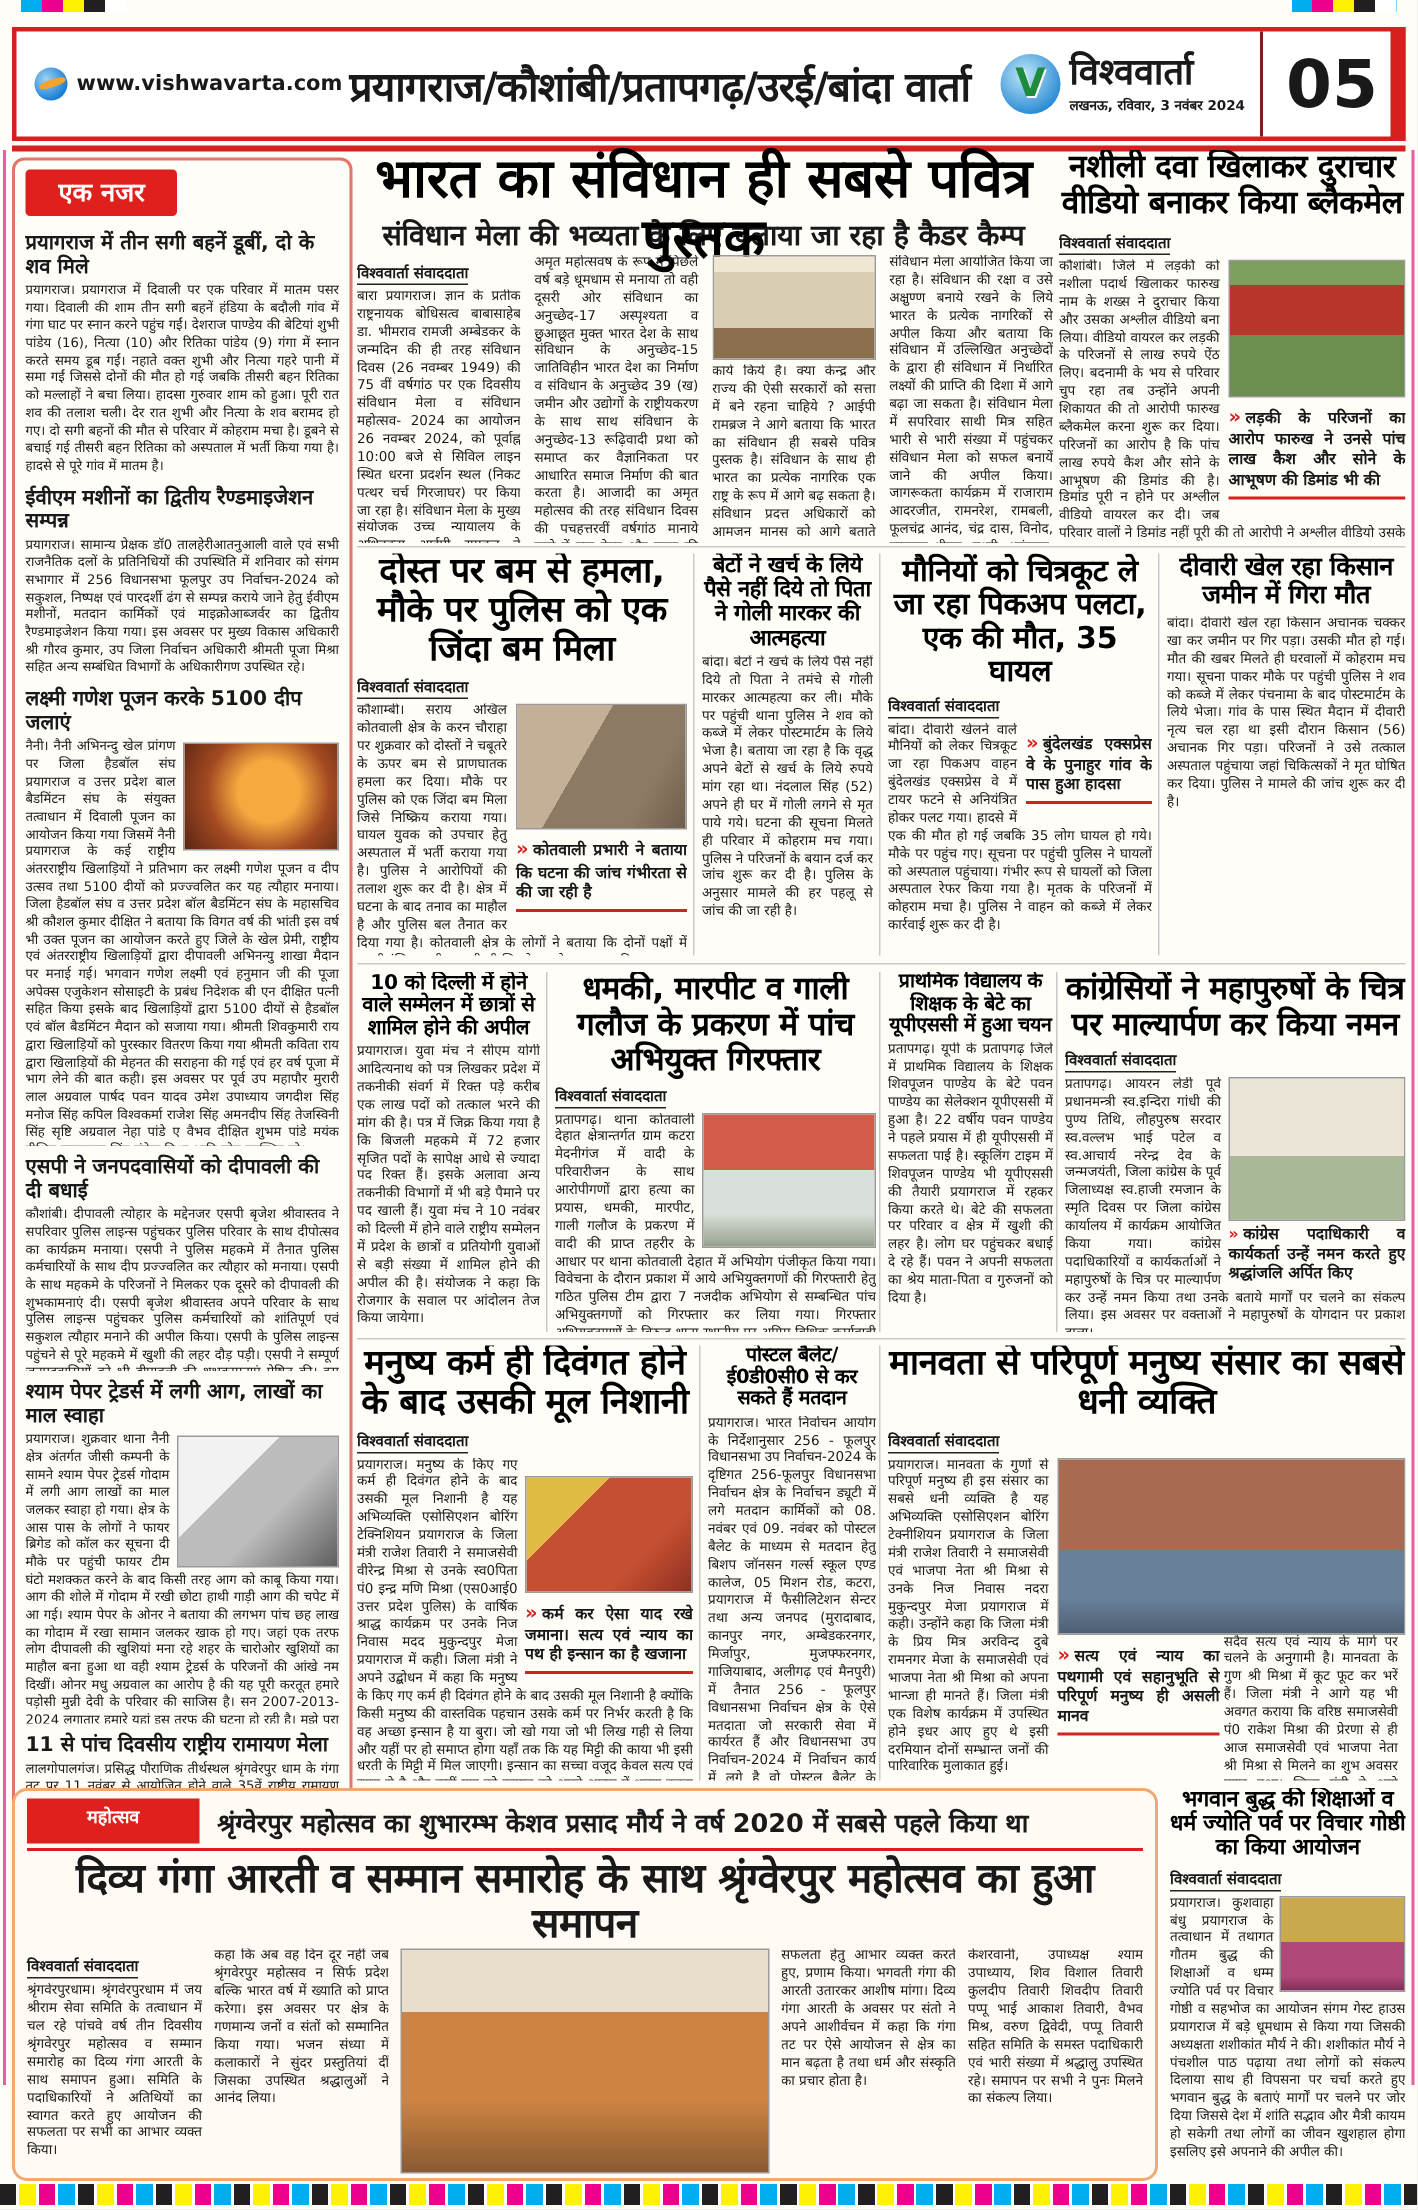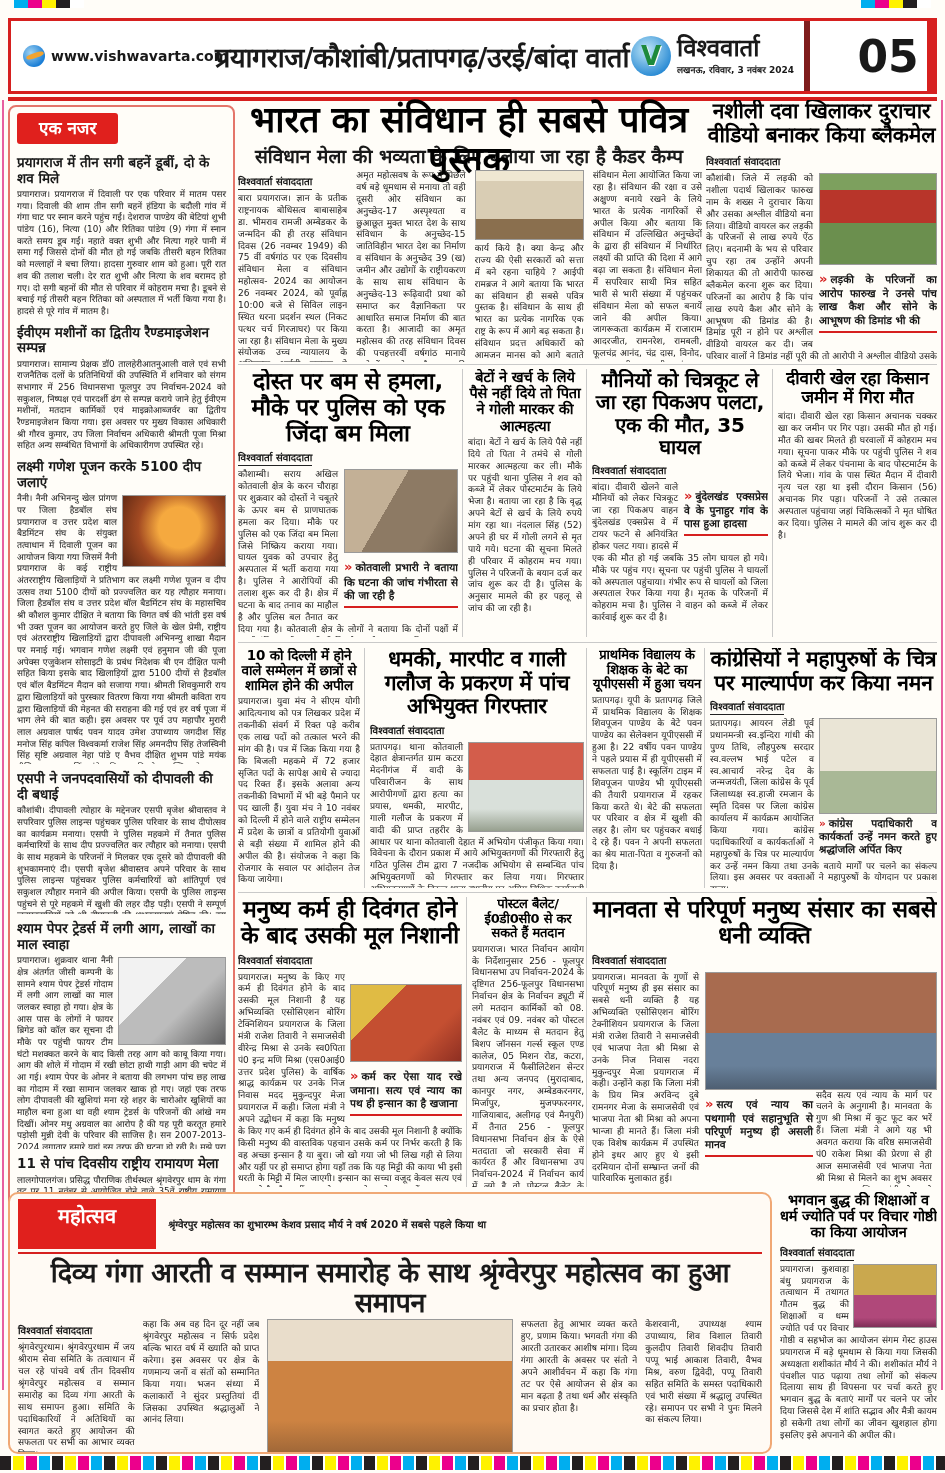--- a/index.html
+++ b/index.html
@@ -33,22 +33,22 @@
   .e-logo{width:22px;height:22px;border-radius:50%;background:radial-gradient(circle at 35% 35%,#9fd3f2,#1c7fd6 70%);
           position:relative;flex:0 0 22px;}
   .e-logo::after{content:"";position:absolute;left:3px;top:8px;width:18px;height:5px;background:#f2a431;border-radius:40%;transform:rotate(-18deg);}
   .hdr-region{flex:1;text-align:center;font-weight:bold;font-size:27px;letter-spacing:-0.5px;}
   .hdr-brand{display:flex;align-items:center;gap:6px;padding-right:10px;}
   .globe{width:40px;height:40px;border-radius:50%;background:radial-gradient(circle at 40% 35%,#bfe6f7,#2a8bd4 75%);position:relative;flex:0 0 40px;}
   .globe::after{content:"V";position:absolute;left:0;top:0;width:100%;height:100%;display:flex;align-items:center;justify-content:center;
           color:#1d8a3c;font-weight:bold;font-size:26px;text-shadow:1px 1px 0 #fff;}
   .brand-name{font-weight:bold;font-size:24px;line-height:1;}
   .brand-date{font-size:9px;font-weight:bold;margin-top:3px;}
-  .pageno-box{width:92px;align-self:stretch;border-left:6px solid #7f1d1d;display:flex;align-items:center;justify-content:center;
-          font-size:44px;font-weight:bold;position:relative;padding-left:32px;}
+  .pageno-box{width:92px;align-self:stretch;border-left:2px solid #7f1d1d;display:flex;align-items:center;justify-content:center;
+          font-size:44px;font-weight:bold;position:relative;}
   .pageno-box::after{content:"";position:absolute;right:-3px;top:-3px;bottom:-3px;width:10px;background:#d6201f;}
   .red-rule{left:8px;top:97px;width:929px;height:4px;background:#d6201f;}
   
   .eknajar{left:8px;top:105px;width:227px;height:1252px;border:2px solid #e4756a;border-radius:8px;background:#fffdf8;
            padding:6px 7px;box-sizing:border-box;overflow:hidden;}
   .badge{background:#e0201d;color:#fff;font-weight:bold;display:inline-block;}
   .eknajar .badge{font-size:17px;padding:3px 22px 5px;border-radius:3px;margin-bottom:4px;}
   .en-head{font-weight:bold;font-size:13.5px;line-height:1.15;margin:7px 0 3px;}
   .en-body{font-size:8.8px;line-height:1.33;text-align:justify;}
   .en-img{float:right;margin:2px 0 3px 5px;}
@@ -62,22 +62,22 @@
   .nashili .hl{font-size:21px;margin-bottom:3px;}
   .float-stack{float:right;width:118px;margin:0 0 3px 6px;}
   
   .art{box-sizing:border-box;overflow:hidden;}
   .cap{font-weight:bold;font-size:10.5px;line-height:1.25;margin-top:3px;}
   .cap .chev{color:#d6201f;margin-right:3px;}
   
   .mahotsav{left:8px;top:1192px;width:764px;height:262px;border:2px solid #f0a875;border-radius:10px;
             background:#fffaf4;padding:5px 8px;box-sizing:border-box;overflow:hidden;}
   .mah-top{display:flex;align-items:center;gap:12px;border-bottom:2px solid #d6201f;padding-bottom:3px;}
-  .mah-top .badge{font-size:20px;padding:3px 40px 20px;}
-  .kicker{font-weight:bold;font-size:10px;}
+  .mah-top .badge{font-size:12px;padding:3px 40px 10px;}
+  .kicker{font-weight:bold;font-size:17px;}
   .mah-h{font-weight:bold;font-size:27px;text-align:center;line-height:1.1;margin:4px 0 2px;letter-spacing:-0.3px;}
   .mah-cols{display:flex;gap:8px;margin-top:2px;}
   
   .cmyk{left:0;top:1456px;width:945px;height:14px;
     background:repeating-linear-gradient(90deg,
       #231f20 0 11px,#fff 11px 13px,#fff200 13px 24px,#fff 24px 26px,
       #ec008c 26px 37px,#fff 37px 39px,#00aeef 39px 50px,#fff 50px 52px);}
   .reg-marks{height:8px;width:70px;top:0;
     background:repeating-linear-gradient(90deg,#00aeef 0 14px,#ec008c 14px 28px,#fff200 28px 42px,#231f20 42px 56px,#fff 56px 70px);}
   .edge{width:2px;background:#e75fa0;top:100px;height:1290px;}

